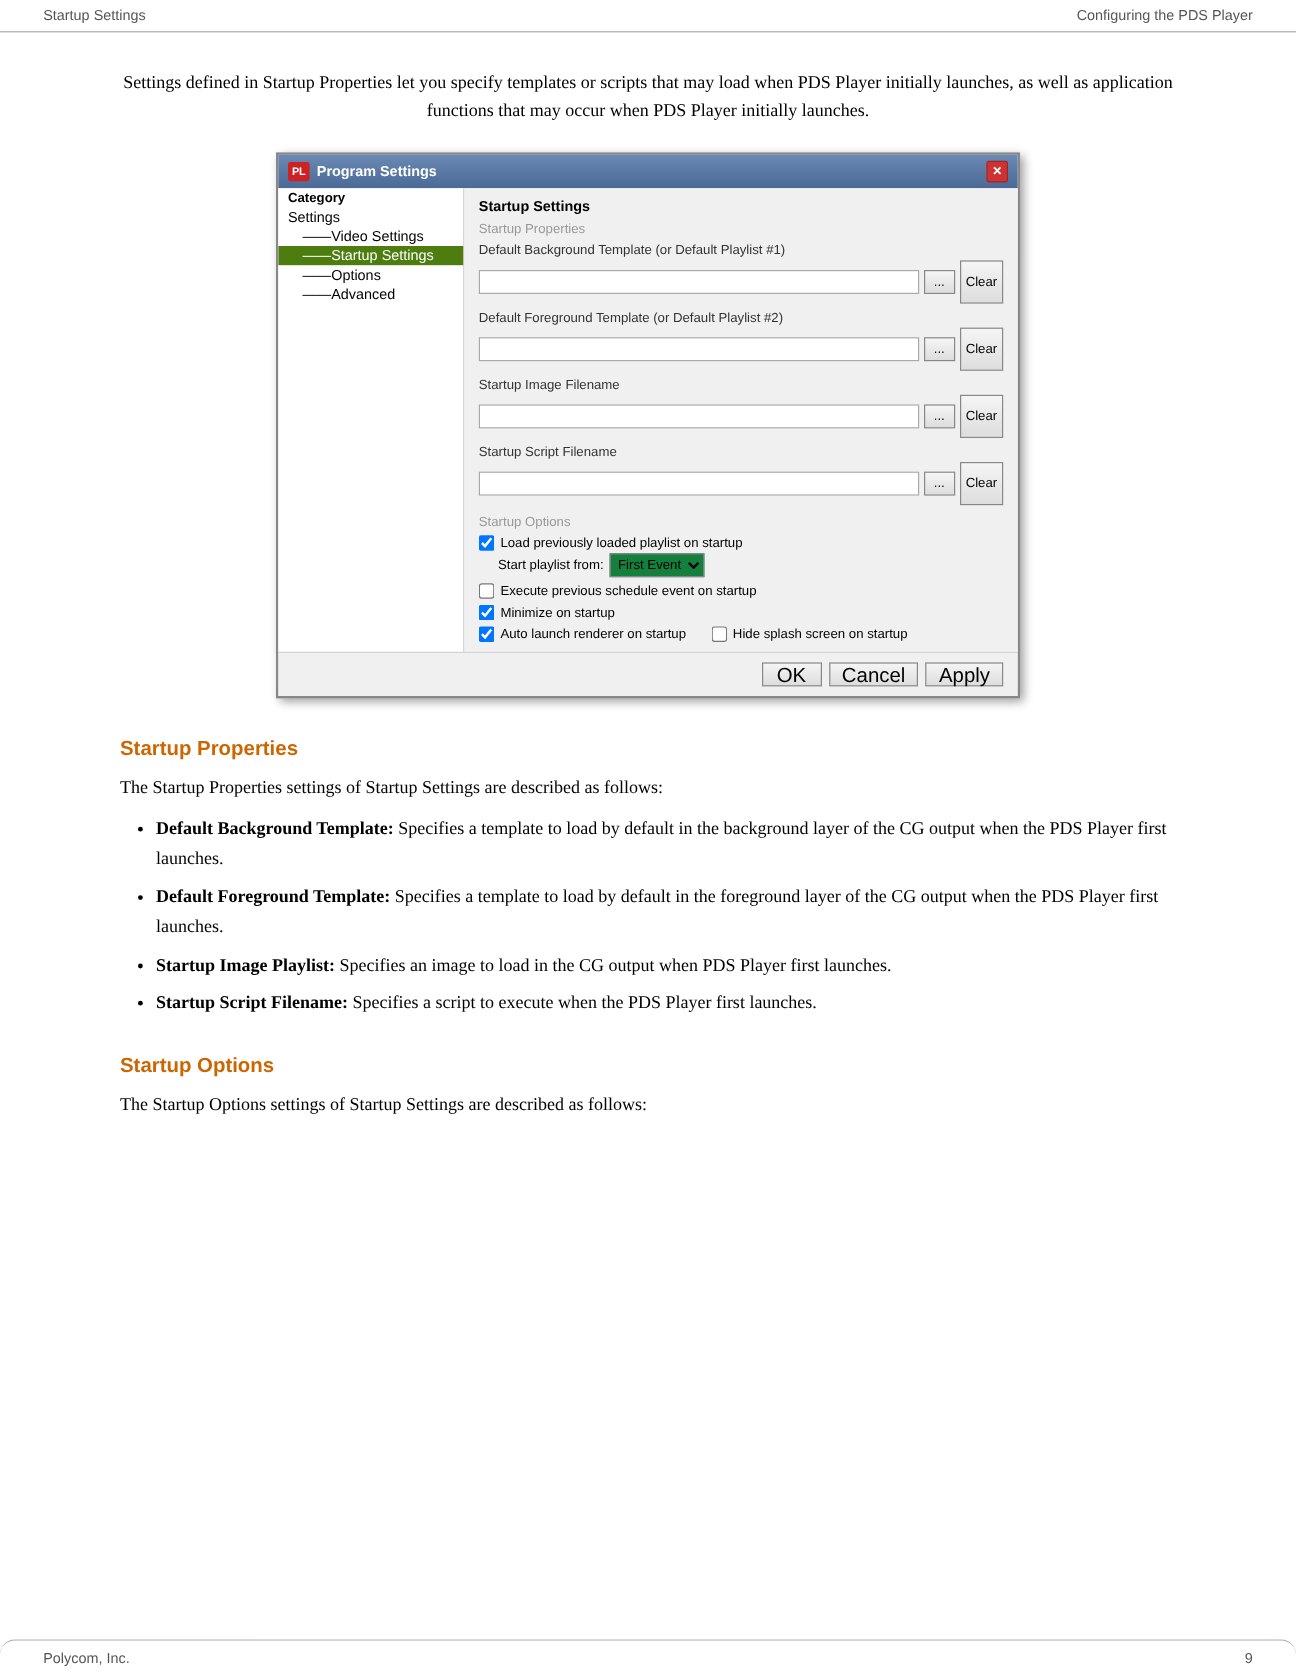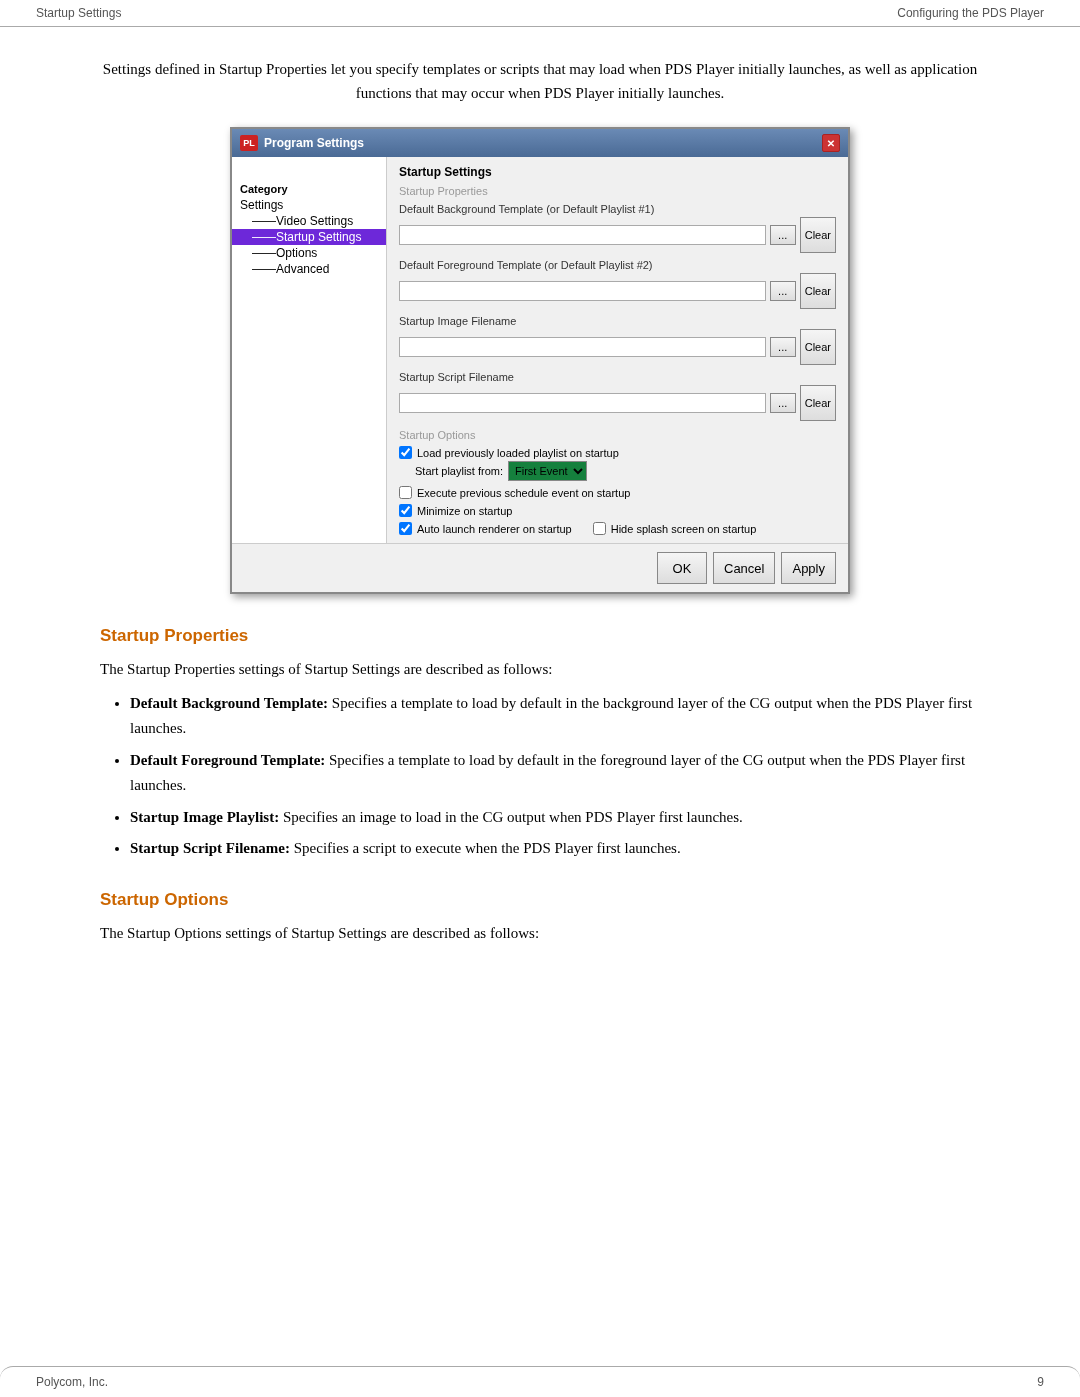--- a/index.html
+++ b/index.html
@@ -100,40 +100,40 @@
 
     .dialog-body {
       display: flex;
       background: #f0f0f0;
     }
 
     
     .category-panel {
       width: 155px;
       border-right: 1px solid #ccc;
-      padding: 24px 0;
+      padding: 0 0;
       background: #ffffff;
     }
 
     .category-label {
       font-size: 11px;
       font-weight: bold;
       padding: 2px 8px;
       color: #000;
     }
 
     .tree-item {
       padding: 1px 8px;
       font-size: 12px;
       color: #000;
       cursor: pointer;
     }
 
     .tree-item.selected {
-      background: #6d28d9;
+      background: #4d7c0f;
       color: white;
     }
 
     .tree-item.indent1 { padding-left: 20px; }
 
     
     .settings-panel {
       flex: 1;
       padding: 8px 12px;
       background: #f0f0f0;
@@ -226,24 +226,24 @@
       display: flex;
       justify-content: flex-end;
       align-items: center;
       gap: 6px;
       padding: 8px 12px;
       border-top: 1px solid #ccc;
       background: #f0f0f0;
     }
 
     .btn-footer {
-      height: 32px;
+      height: 20px;
       min-width: 50px;
       padding: 0 10px;
-      font-size: 13px;
+      font-size: 17px;
       font-family: Arial, sans-serif;
       border: 1px solid #888;
       background: linear-gradient(to bottom, #f5f5f5, #ddd);
       cursor: pointer;
     }
 
     
     .section-heading {
       font-family: Arial, sans-serif;
       font-size: 17px;

